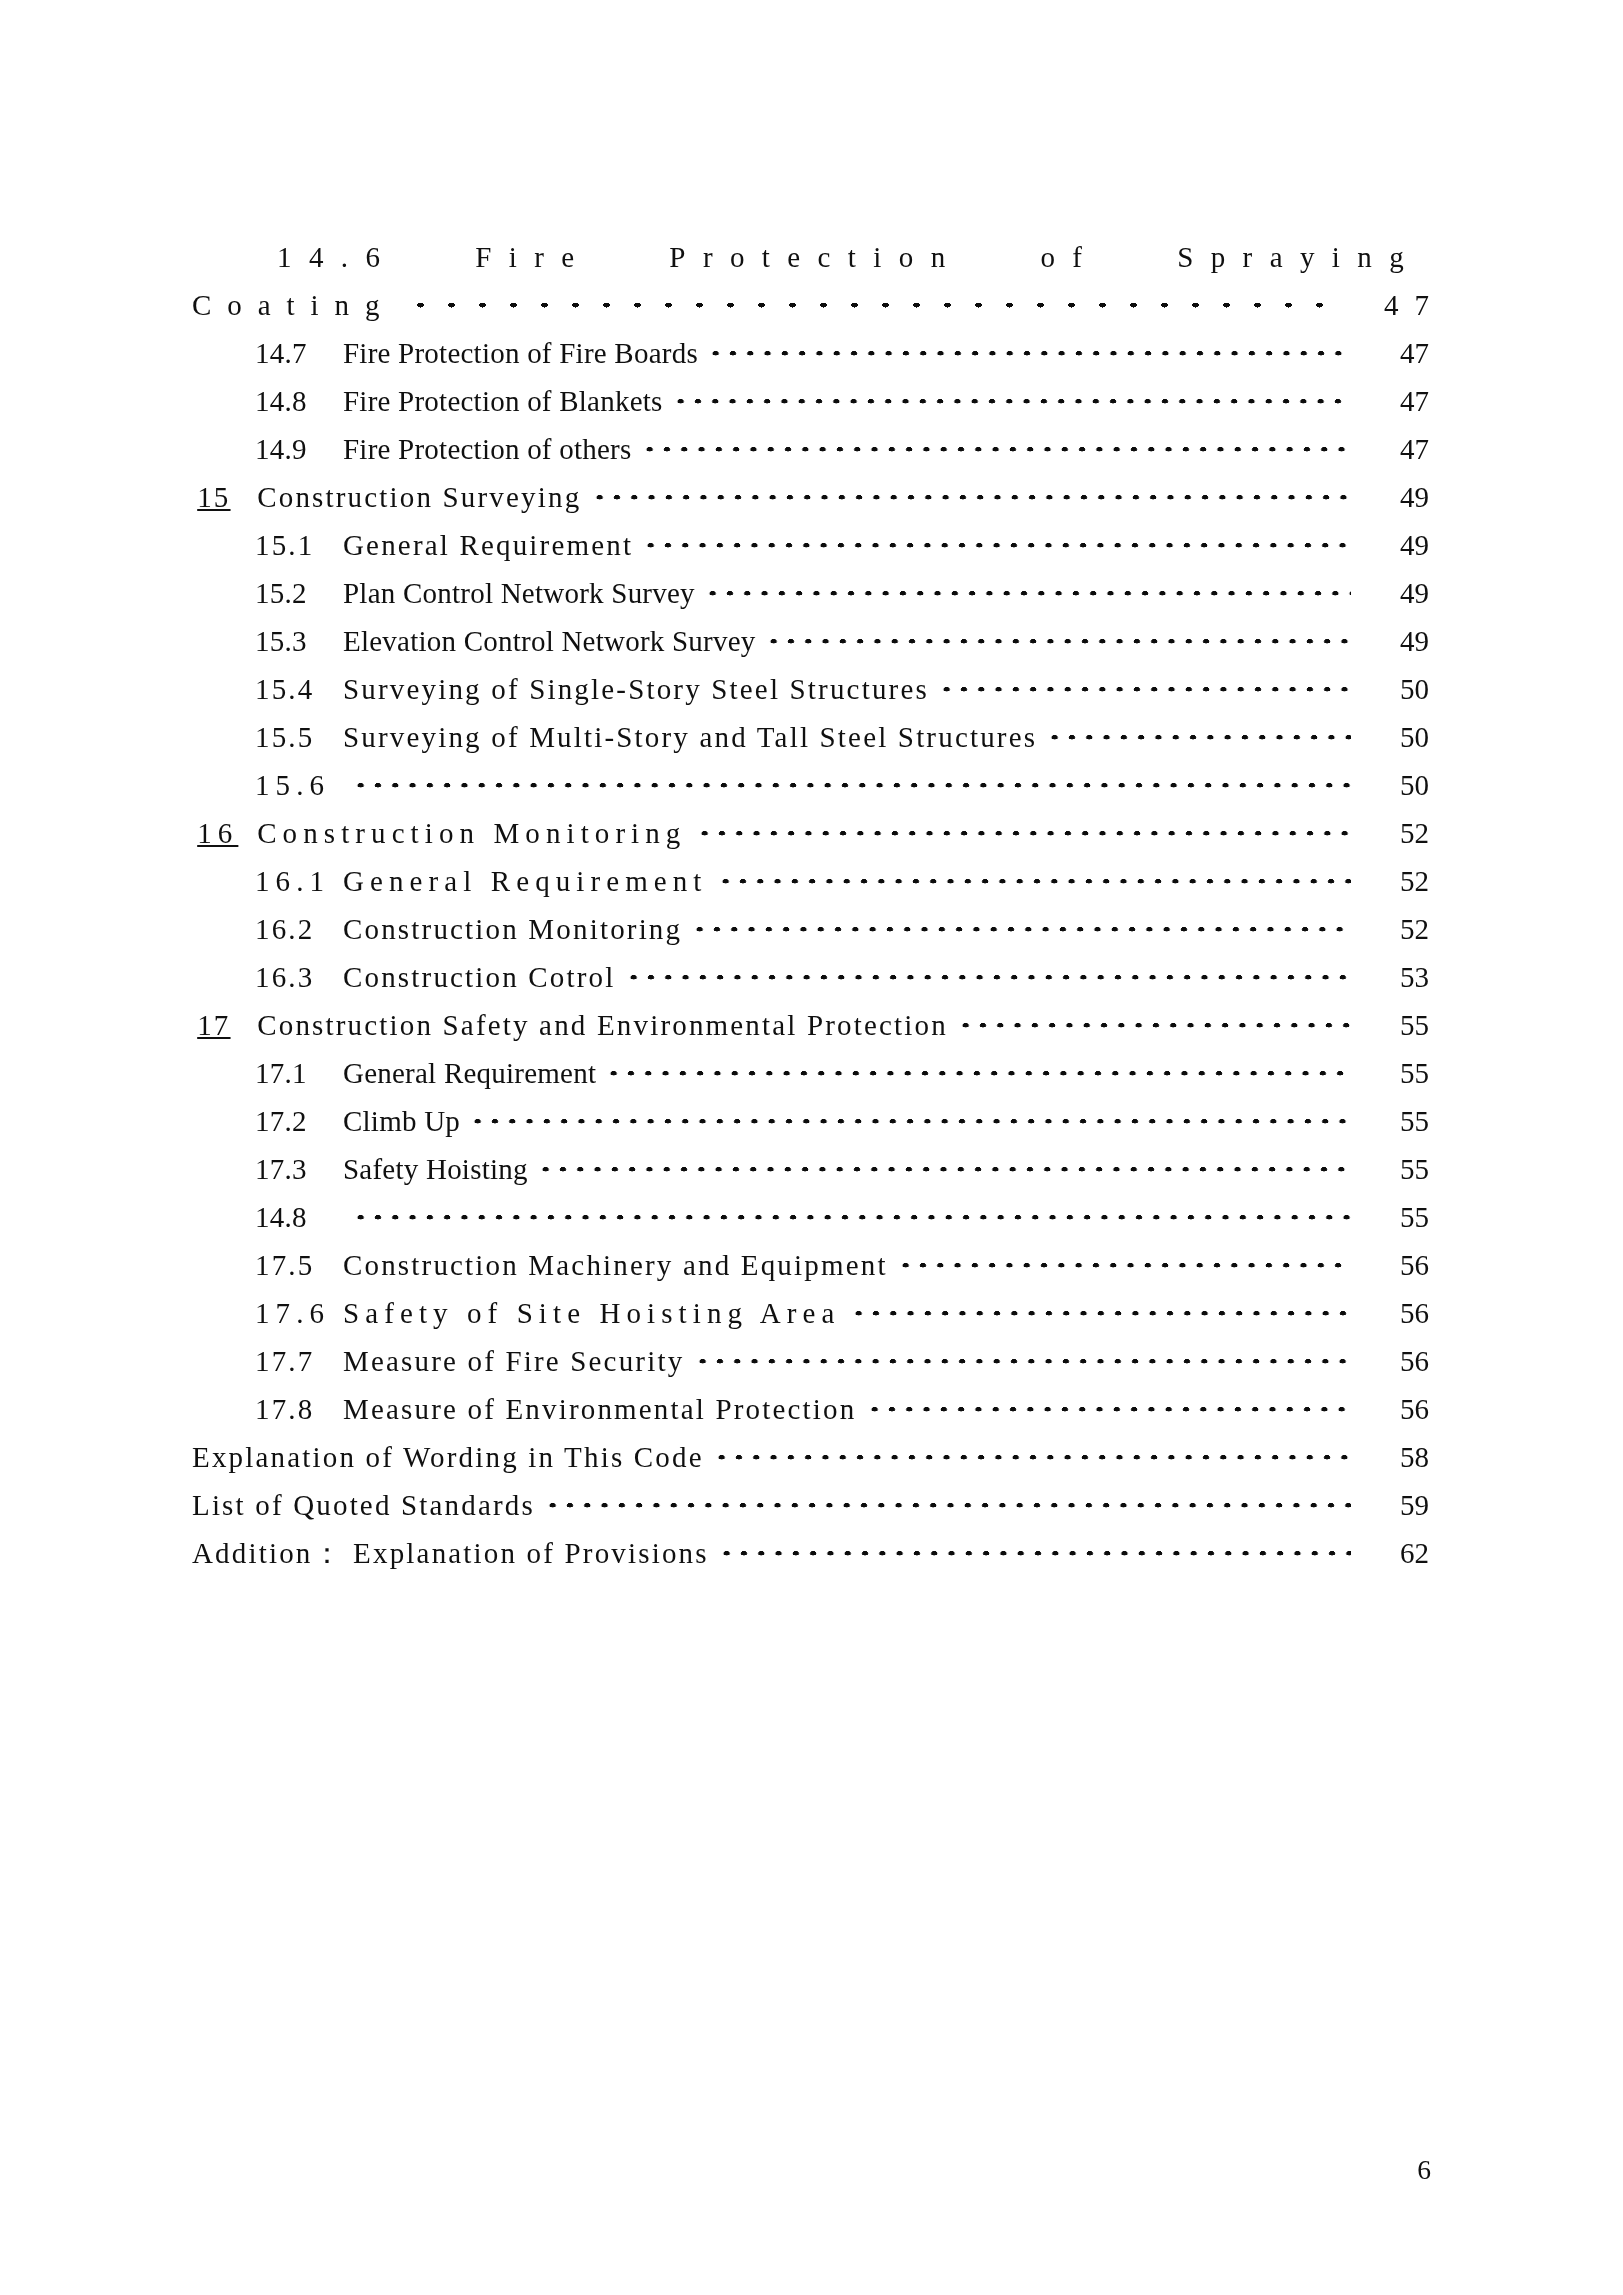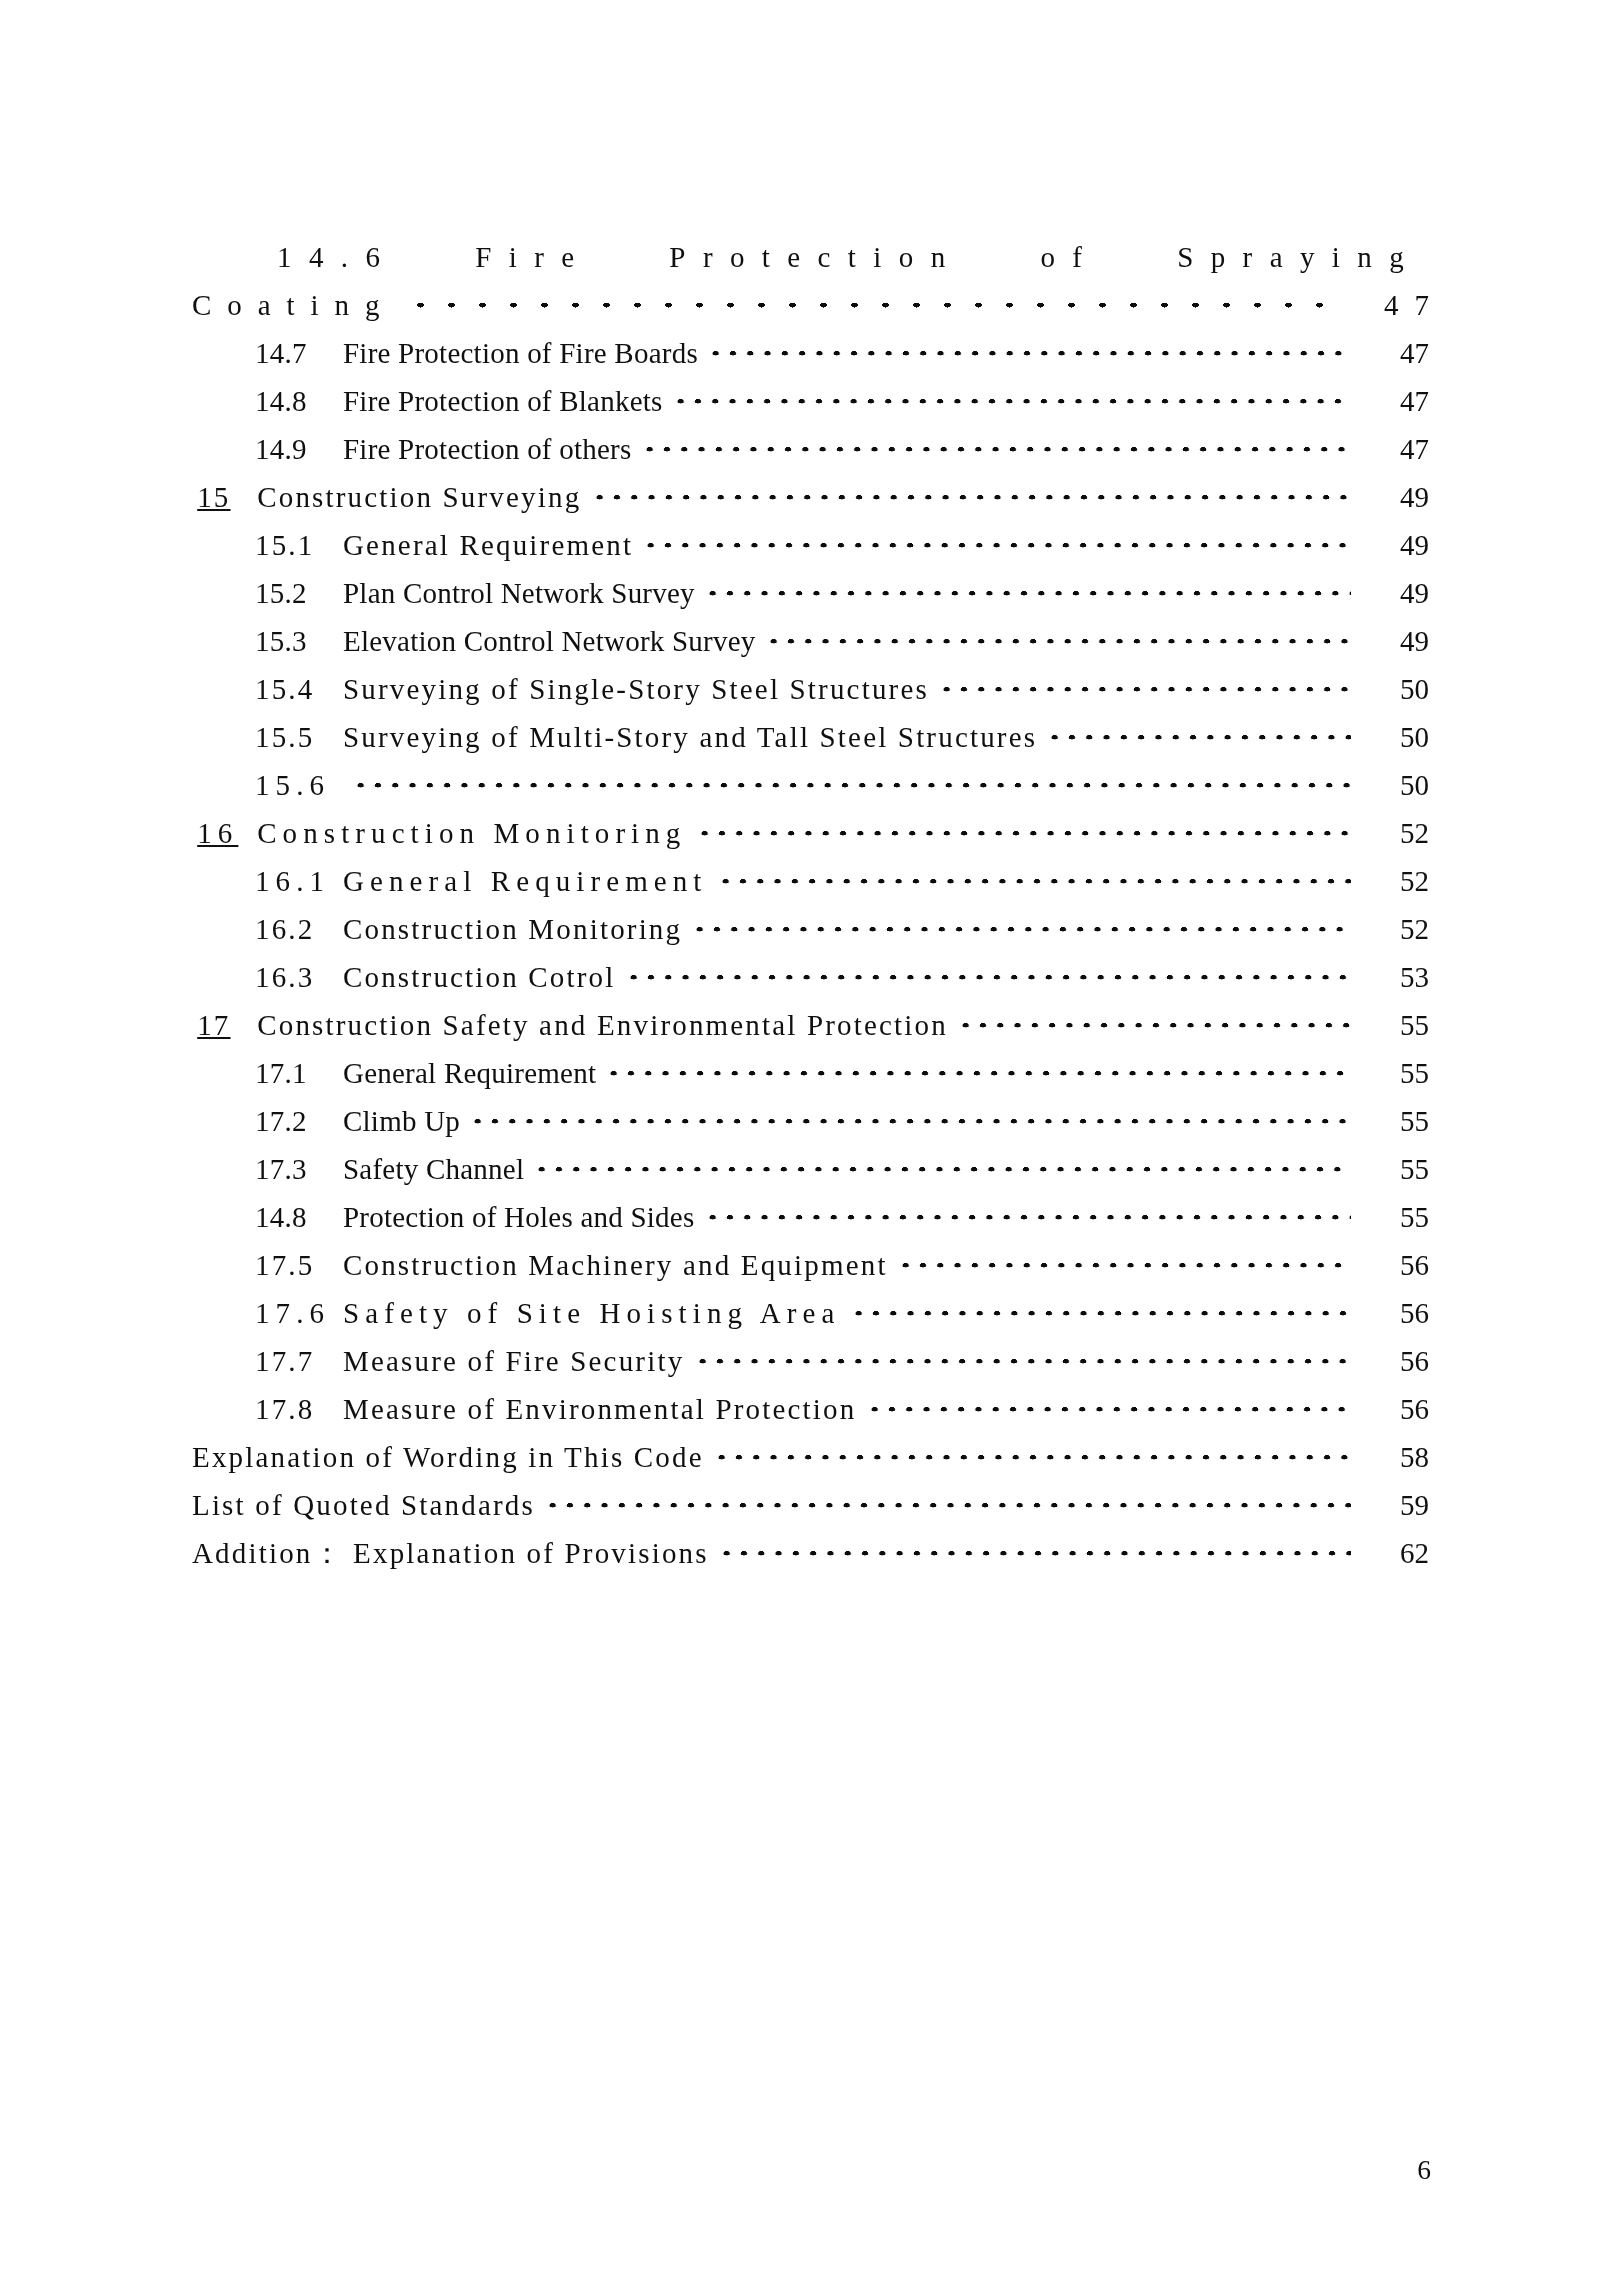--- a/index.html
+++ b/index.html
@@ -90,22 +90,22 @@
       <div class="row sub tr1"><span class="num">15.4</span><span class="title">Surveying of Single-Story Steel Structures</span><span class="leader"></span><span class="pagenum">50</span></div>
       <div class="row sub tr1"><span class="num">15.5</span><span class="title">Surveying of Multi-Story and Tall Steel Structures</span><span class="leader"></span><span class="pagenum">50</span></div>
       <div class="row sub tr2"><span class="num">15.6</span><span class="leader"></span><span class="pagenum">50</span></div>
       <div class="row chapter tr2"><span class="num">16</span><span class="title">Construction Monitoring</span><span class="leader"></span><span class="pagenum">52</span></div>
       <div class="row sub tr2"><span class="num">16.1</span><span class="title">General Requirement</span><span class="leader"></span><span class="pagenum">52</span></div>
       <div class="row sub tr1"><span class="num">16.2</span><span class="title">Construction Monitoring</span><span class="leader"></span><span class="pagenum">52</span></div>
       <div class="row sub tr1"><span class="num">16.3</span><span class="title">Construction Cotrol</span><span class="leader"></span><span class="pagenum">53</span></div>
       <div class="row chapter tr1"><span class="num">17</span><span class="title">Construction Safety and Environmental Protection</span><span class="leader"></span><span class="pagenum">55</span></div>
       <div class="row sub tr0"><span class="num">17.1</span><span class="title">General Requirement</span><span class="leader"></span><span class="pagenum">55</span></div>
       <div class="row sub tr0"><span class="num">17.2</span><span class="title">Climb Up</span><span class="leader"></span><span class="pagenum">55</span></div>
-      <div class="row sub tr0"><span class="num">17.3</span><span class="title">Safety Channel</span><span class="leader"></span><span class="pagenum">55</span></div>
-      <div class="row sub tr0"><span class="num">14.8</span><span class="title">Protection of Holes and Sides</span><span class="leader"></span><span class="pagenum">55</span></div>
+      <div class="row sub tr0"><span class="num">17.3</span><span class="title">Safety Hoisting</span><span class="leader"></span><span class="pagenum">55</span></div>
+      <div class="row sub tr0"><span class="num">14.8</span><span class="leader"></span><span class="pagenum">55</span></div>
       <div class="row sub tr1"><span class="num">17.5</span><span class="title">Construction Machinery and Equipment</span><span class="leader"></span><span class="pagenum">56</span></div>
       <div class="row sub tr2"><span class="num">17.6</span><span class="title">Safety of Site Hoisting Area</span><span class="leader"></span><span class="pagenum">56</span></div>
       <div class="row sub tr1"><span class="num">17.7</span><span class="title">Measure of Fire Security</span><span class="leader"></span><span class="pagenum">56</span></div>
       <div class="row sub tr1"><span class="num">17.8</span><span class="title">Measure of Environmental Protection</span><span class="leader"></span><span class="pagenum">56</span></div>
       <div class="row flush tr1"><span class="title">Explanation of Wording in This Code</span><span class="leader"></span><span class="pagenum">58</span></div>
       <div class="row flush tr1"><span class="title">List of Quoted Standards</span><span class="leader"></span><span class="pagenum">59</span></div>
       <div class="row flush tr1"><span class="title">Addition： Explanation of Provisions</span><span class="leader"></span><span class="pagenum">62</span></div>
     </div>
   <div class="footer-page">6</div>
 </div>

